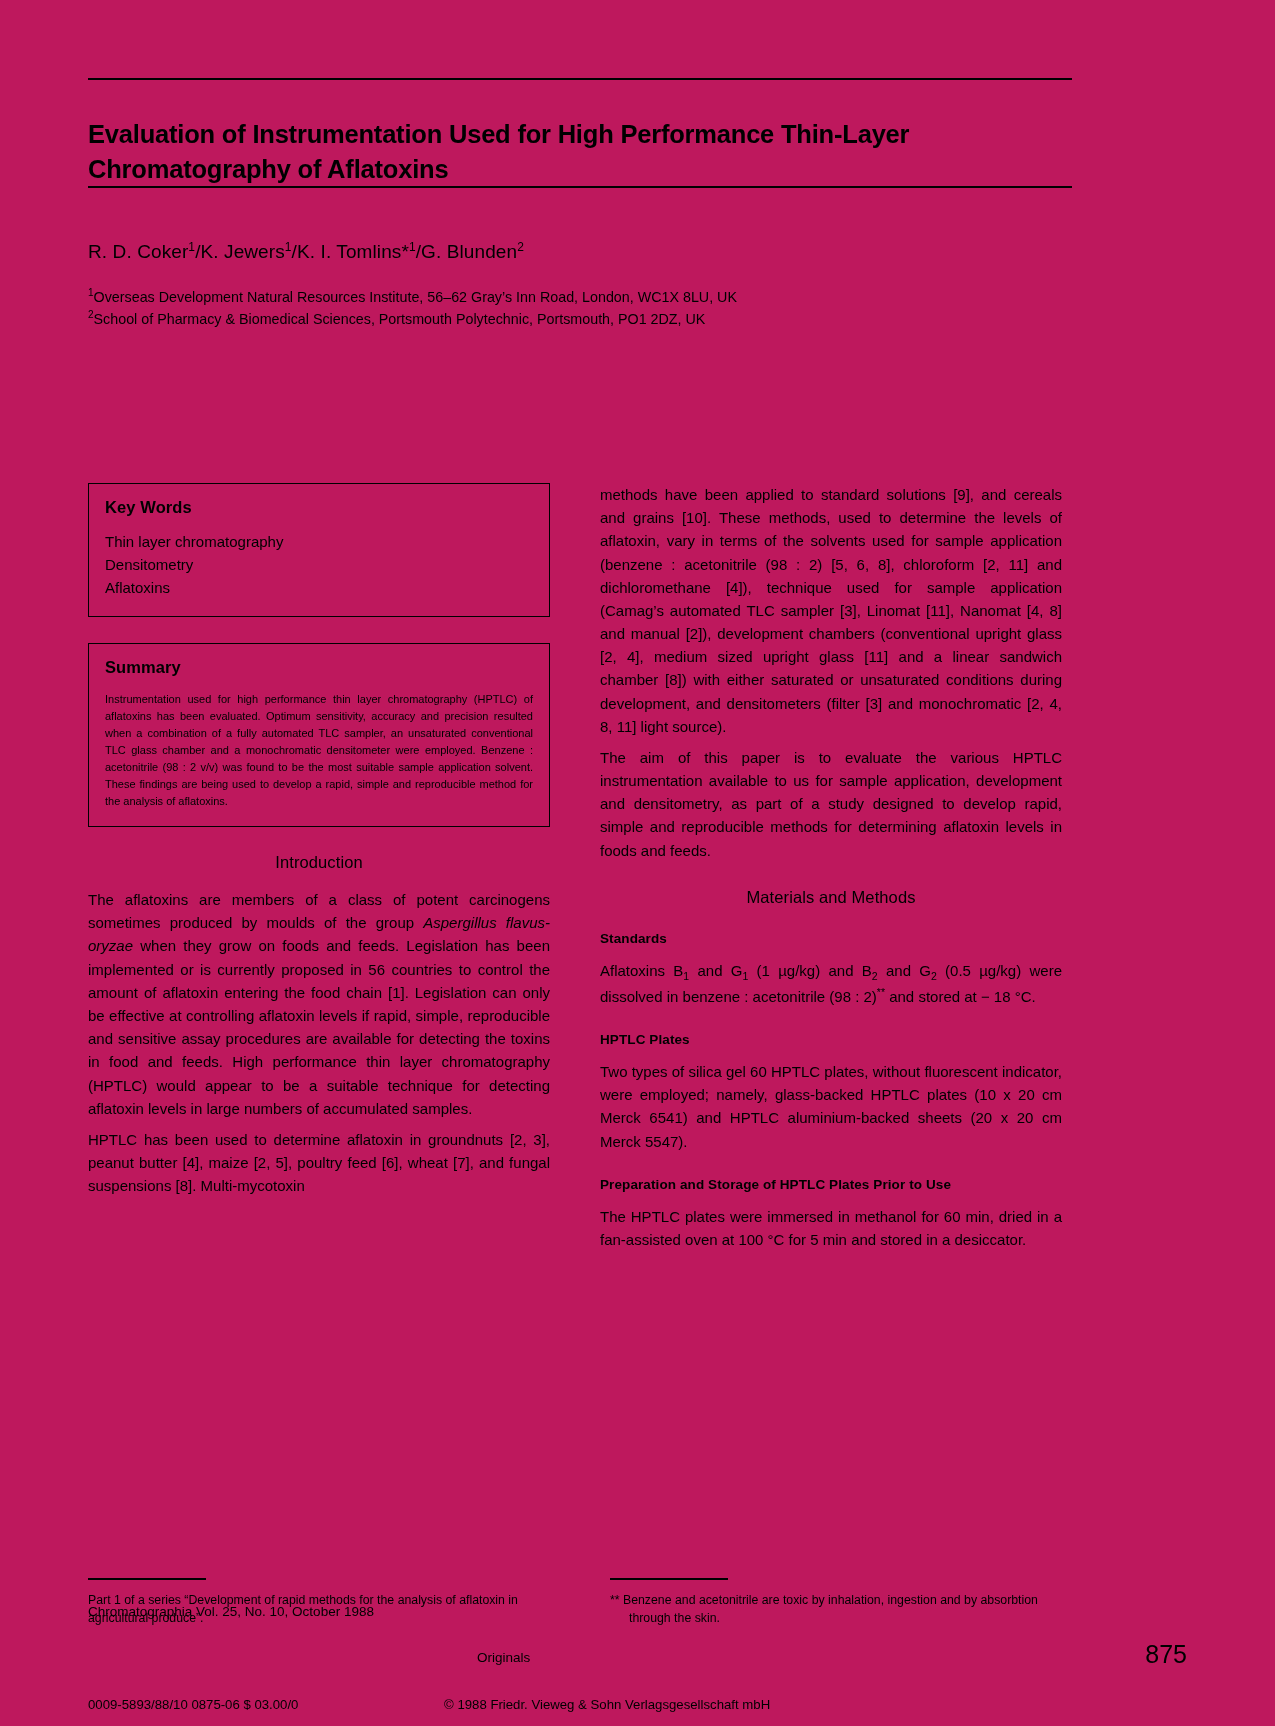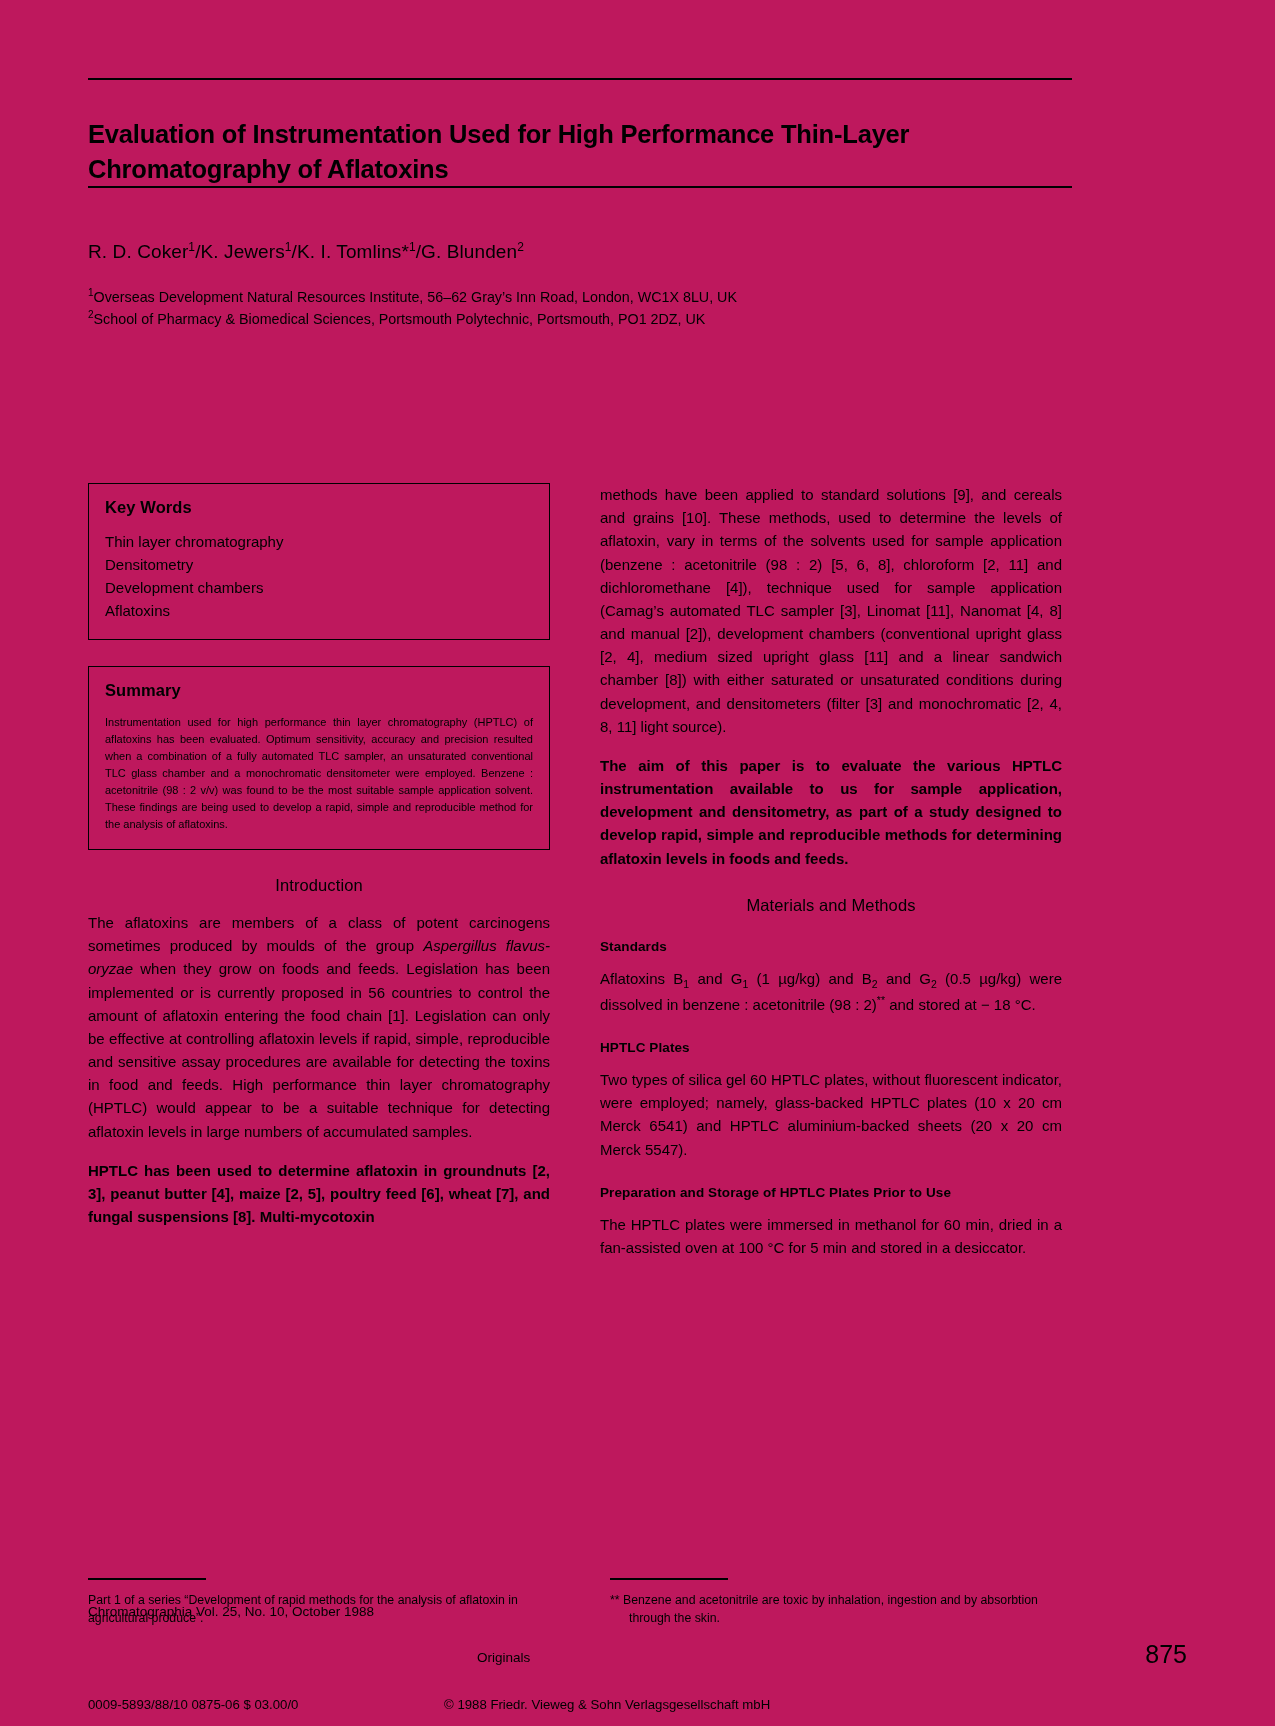--- a/index.html
+++ b/index.html
@@ -121,21 +121,21 @@
     font-weight: bold;
     margin: 24px 0 13px 0;
     letter-spacing: 0.1px;
   }
   p.body {
     font-size: 15px;
     line-height: 1.545;
     text-align: justify;
     margin: 0 0 0 0;
   }
-  p.body + p.body { margin-top: 16px; font-weight: bold; }
+  p.body + p.body { margin-top: 8px; }
   em { font-style: italic; }
   sub { font-size: 10.5px; vertical-align: sub; }
   sup { font-size: 10.5px; vertical-align: super; }
 
   
   .fn-wrap {
     position: absolute;
     width: 462px;
     top: 1578px;
   }
@@ -212,21 +212,20 @@
     <sup>2</sup>School of Pharmacy &amp; Biomedical Sciences, Portsmouth Polytechnic, Portsmouth, PO1 2DZ, UK
   </div>
 
   <div class="col col-left">
 
     <div class="box">
       <div class="box-title">Key Words</div>
       <ul class="kw-list">
         <li>Thin layer chromatography</li>
         <li>Densitometry</li>
-        <li>Development chambers</li>
         <li>Aflatoxins</li>
       </ul>
     </div>
 
     <div class="box">
       <div class="box-title">Summary</div>
       <p class="summary-text">Instrumentation used for high performance thin layer chromatography (HPTLC) of aflatoxins has been evaluated. Optimum sensitivity, accuracy and precision resulted when a combination of a fully automated TLC sampler, an unsaturated conventional TLC glass chamber and a monochromatic densitometer were employed. Benzene : acetonitrile (98 : 2 v/v) was found to be the most suitable sample application solvent. These findings are being used to develop a rapid, simple and reproducible method for the analysis of aflatoxins.</p>
     </div>
 
     <h2 class="sec">Introduction</h2>

